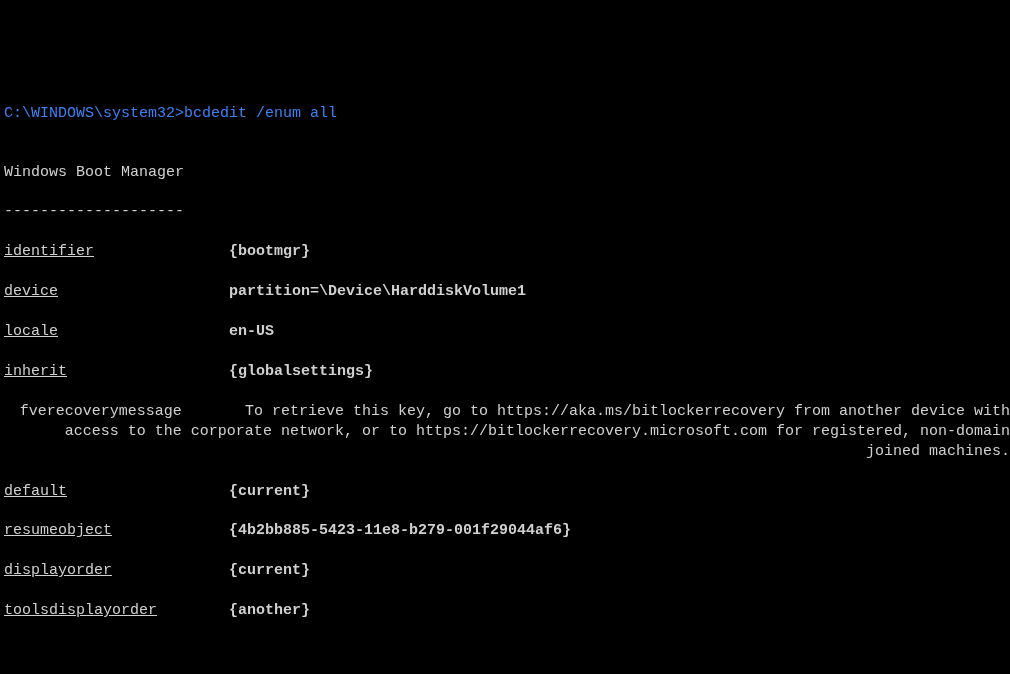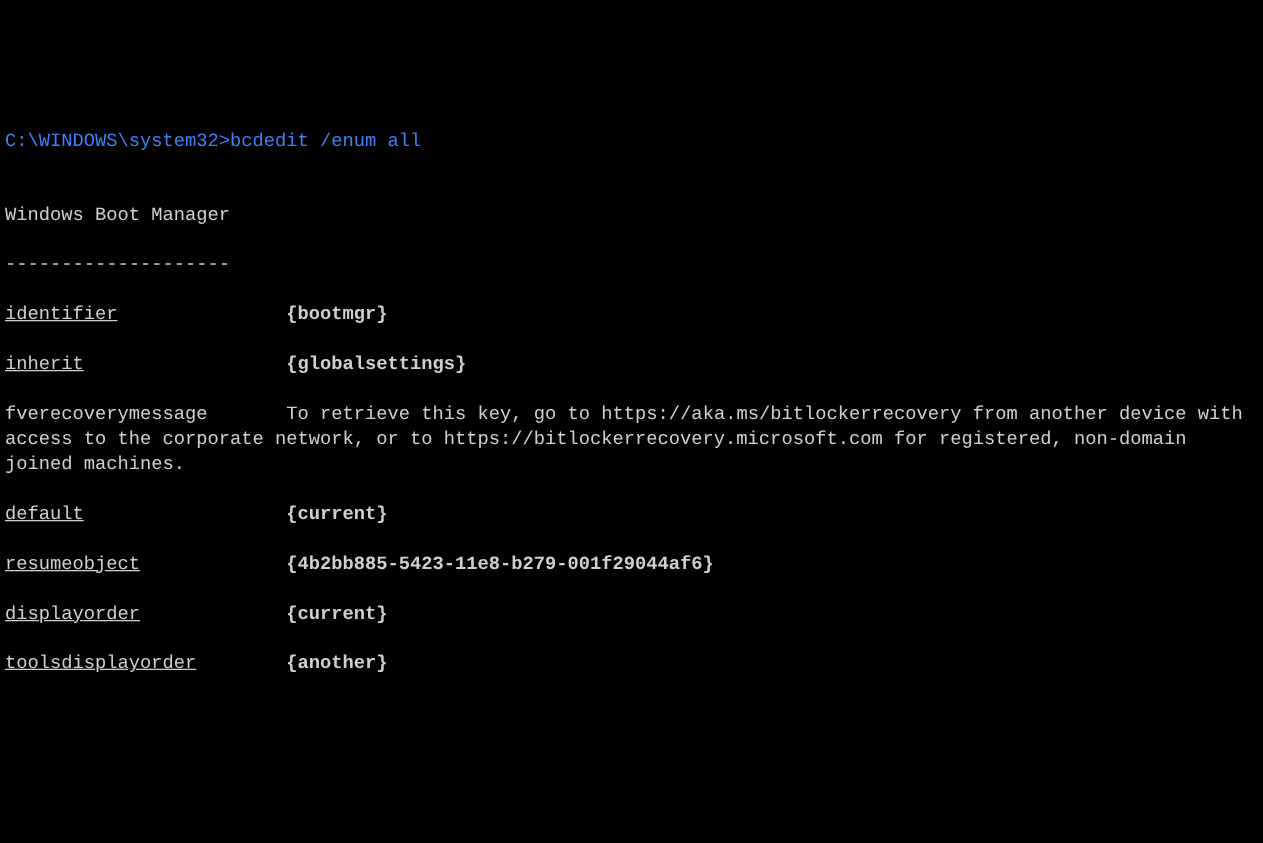--- a/index.html
+++ b/index.html
@@ -40,32 +40,35 @@
       text-decoration: underline;
     }
     .val {
       color: #d0d0d0;
       font-weight: bold;
     }
     .wrap {
       white-space: pre-wrap;
       width: 1006px;
       display: block;
+      text-align: right;
     }
   </style>
 </head>
 <body>
 
 
 
 <div>
 <div class="prompt-line">C:\WINDOWS\system32&gt;bcdedit /enum all</div>
 <div class="section-header">Windows Boot Manager</div>
 <div class="separator">--------------------</div>
 <div class="row"><span class="key">identifier</span><span class="val">{bootmgr}</span></div>
+<div class="row"><span class="key">device</span><span class="val">partition=\Device\HarddiskVolume1</span></div>
+<div class="row"><span class="key">locale</span><span class="val">en-US</span></div>
 <div class="row"><span class="key">inherit</span><span class="val">{globalsettings}</span></div>
 <div class="wrap"><span>fverecoverymessage</span>       <span>To retrieve this key, go to https://aka.ms/bitlockerrecovery from another device with access to the corporate network, or to https://bitlockerrecovery.microsoft.com for registered, non-domain joined machines.</span></div>
 <div class="row"><span class="key">default</span><span class="val">{current}</span></div>
 <div class="row"><span class="key">resumeobject</span><span class="val">{4b2bb885-5423-11e8-b279-001f29044af6}</span></div>
 <div class="row"><span class="key">displayorder</span><span class="val">{current}</span></div>
 <div class="row"><span class="key">toolsdisplayorder</span><span class="val">{another}</span></div>
 
 
 
 

